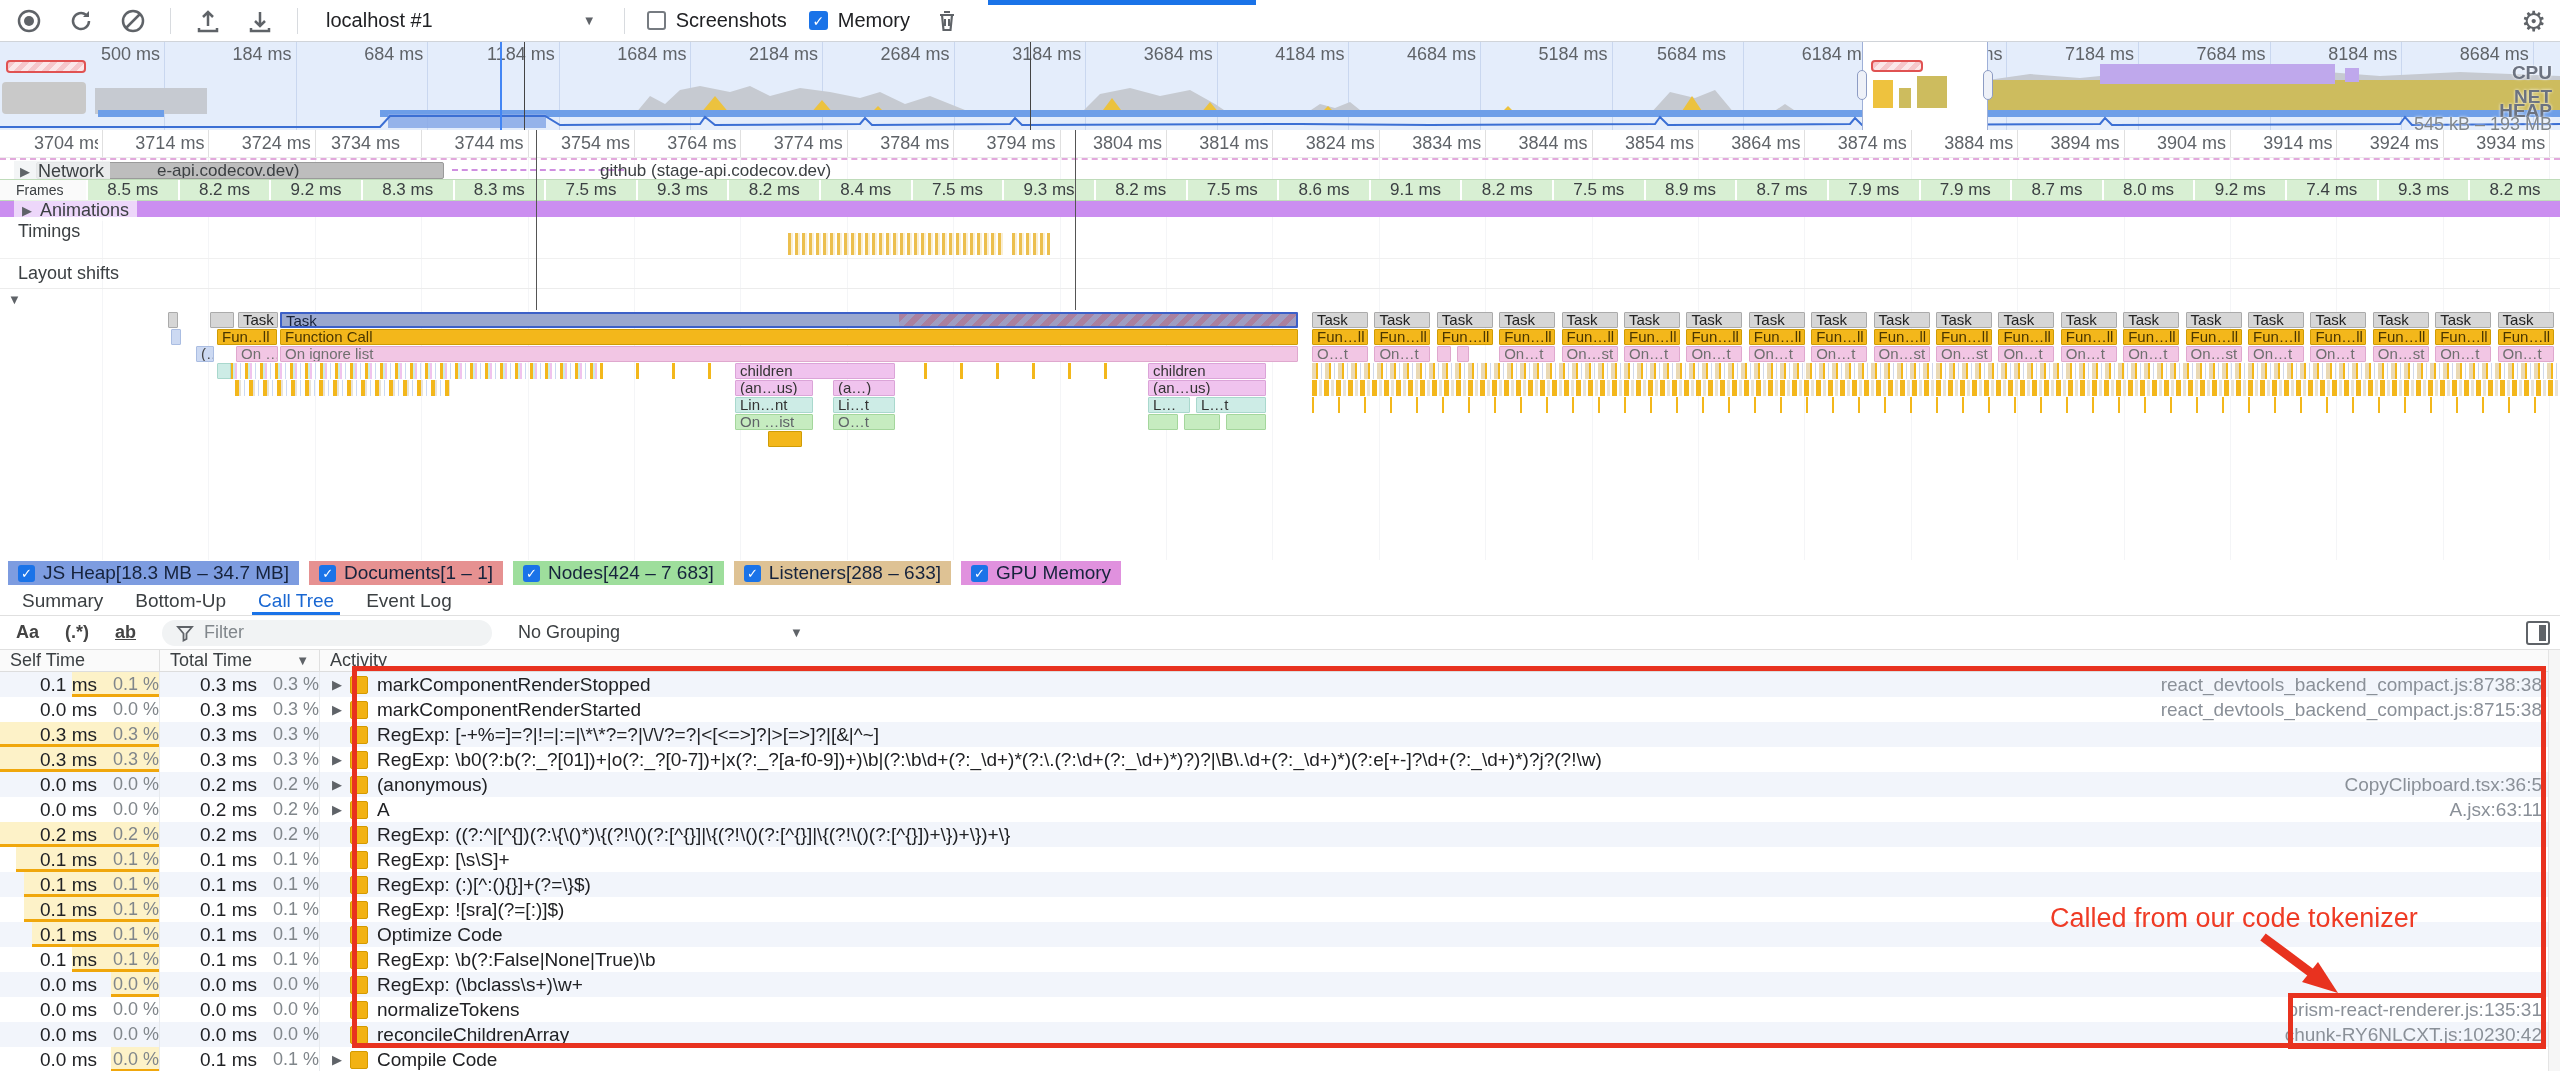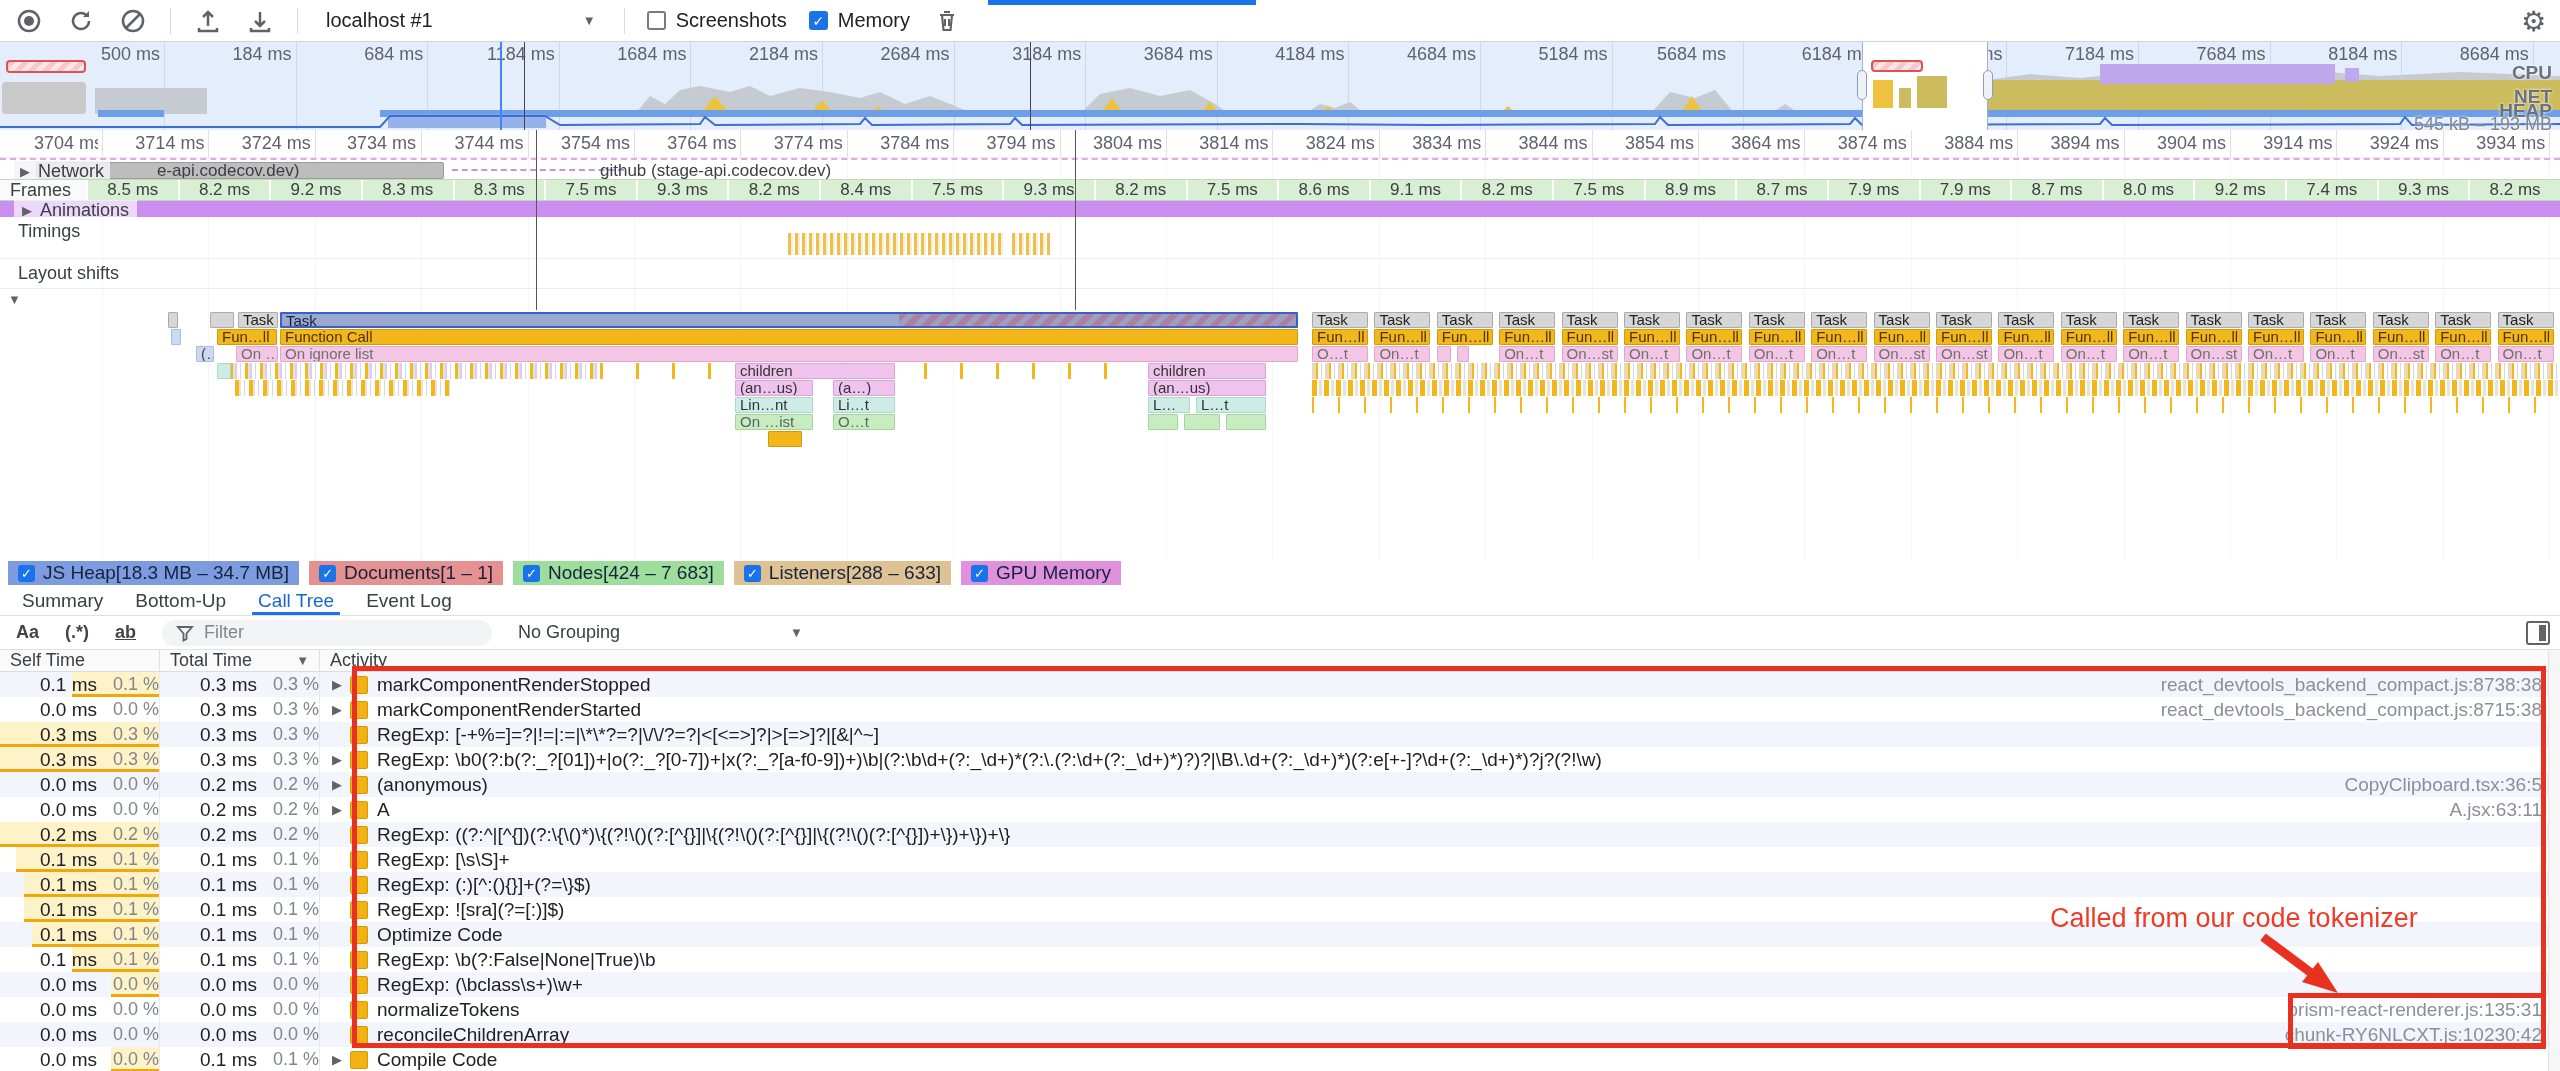--- a/index.html
+++ b/index.html
@@ -38,21 +38,21 @@
   .gridlayer{position:absolute;left:0;top:158px;width:2560px;height:402px;pointer-events:none;z-index:0}
   .gridline{position:absolute;top:0;width:1px;height:100%;background:rgba(60,80,120,.06)}
   .vmark{position:absolute;width:1px;z-index:3}
 
   
   .track-net{position:absolute;left:0;top:158px;width:2560px;height:21px;border-top:2px dashed #e2a9dc;font-size:18px;color:#3c4043;z-index:1}
   .net-pill{position:absolute;left:36px;top:2px;width:408px;height:17px;background:#bdbdbd;border:1px solid #9a9a9a;border-radius:2px;
     font-size:17px;color:#3c4043;padding-left:120px;white-space:nowrap;overflow:hidden;line-height:15px}
   .net-label{position:absolute;left:14px;top:1px;display:flex;gap:8px;align-items:center;background:rgba(241,243,244,.85);padding:0 6px;cursor:pointer}
   .track-frames{position:absolute;left:0;top:179px;width:2560px;height:22px;display:flex;border-top:1px solid #bfdcba;border-bottom:1px solid #bfdcba;z-index:1}
-  .frames-label{width:86px;background:#fafafa;font-size:18px;color:#3c4043;display:flex;align-items:center;padding-left:10px}
+  .frames-label{width:86px;background:#fafafa;font-size:14px;color:#3c4043;display:flex;align-items:center;padding-left:16px}
   .frame-cell{flex:1;background:#d8efd3;border-left:2px solid #fff;display:flex;align-items:center;justify-content:center;
     font-size:17px;color:#3c4043;white-space:nowrap;overflow:hidden;cursor:pointer}
   .track-anim{position:absolute;left:0;top:201px;width:2560px;height:16px;background:#cb8ef0;z-index:1}
   .anim-label{position:absolute;left:14px;top:-1px;display:flex;gap:8px;align-items:center;font-size:18px;color:#3c4043;
     background:rgba(255,255,255,.65);padding:0 8px;cursor:pointer}
   .track-timings{position:absolute;left:0;top:217px;width:2560px;height:41px;z-index:1}
   .track-ls{position:absolute;left:0;top:258px;width:2560px;height:30px;border-top:1px solid #f0f0f0;z-index:1}
   .side-label{position:absolute;left:18px;top:4px;font-size:18px;color:#3c4043}
   .tim-marks{position:absolute;top:16px;height:22px;background:repeating-linear-gradient(90deg,#ecbf4e 0 3px,rgba(236,191,78,.25) 3px 5px,transparent 5px 7px)}
   .main-label{position:absolute;left:0;top:288px;width:2560px;height:22px;border-top:1px solid #ececec;font-size:19px;color:#3c4043;
@@ -270,21 +270,21 @@
   </div>
 
   <div class="druler">
       <div id="dr-labels">
         <div class="dr-label" style="left: 34px; width: 64px;">3704 ms</div>
         <div class="dr-tick" style="left: 102px;"></div>
         <div class="dr-label" style="left: 108.4px; width: 96px;">3714 ms</div>
         <div class="dr-tick" style="left: 208.4px;"></div>
         <div class="dr-label" style="left: 214.8px; width: 96px;">3724 ms</div>
         <div class="dr-tick" style="left: 314.8px;"></div>
-        <div class="dr-label" style="left: 320px; width: 96px;">3734 ms</div>
+        <div class="dr-label" style="left: 304px; width: 96px;">3734 ms</div>
         <div class="dr-tick" style="left: 421.2px;"></div>
         <div class="dr-label" style="left: 427.6px; width: 96px;">3744 ms</div>
         <div class="dr-tick" style="left: 527.6px;"></div>
         <div class="dr-label" style="left: 534px; width: 96px;">3754 ms</div>
         <div class="dr-tick" style="left: 634px;"></div>
         <div class="dr-label" style="left: 640.4px; width: 96px;">3764 ms</div>
         <div class="dr-tick" style="left: 740.4px;"></div>
         <div class="dr-label" style="left: 746.8px; width: 96px;">3774 ms</div>
         <div class="dr-tick" style="left: 846.8px;"></div>
         <div class="dr-label" style="left: 853.2px; width: 96px;">3784 ms</div>

